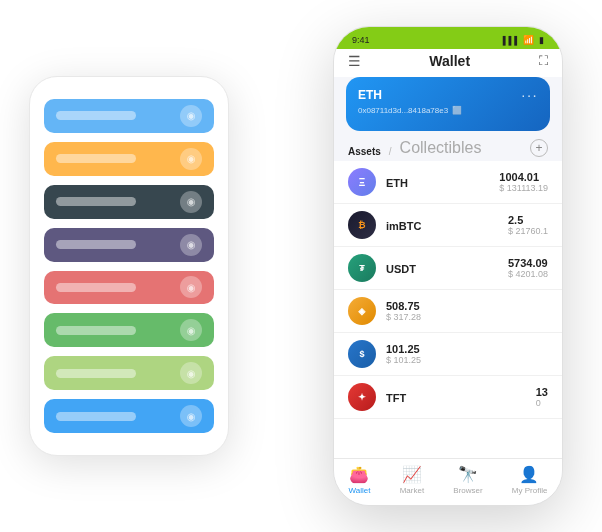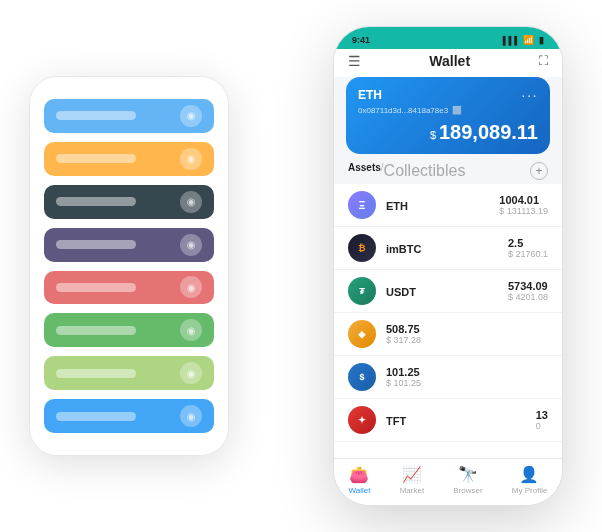--- a/index.html
+++ b/index.html
@@ -84,28 +84,28 @@
       border-radius: 36px;
       box-shadow: 0 16px 60px rgba(0,0,0,0.18);
       border: 1.5px solid #e0e0e0;
       overflow: hidden;
       z-index: 2;
       display: flex;
       flex-direction: column;
     }
 
     .phone-status-bar {
-      background: #14b8a6;
+      background: #84cc16;
       display: flex;
       justify-content: space-between;
       align-items: center;
       padding: 8px 18px 4px;
       font-size: 9px;
       color: #222;
-      font-weight: 700;
+      font-weight: 400;
       flex-shrink: 0;
       gap: 36px;
     }
 
     .status-right {
       display: flex;
       gap: 4px;
       align-items: center;
     }
 
@@ -201,22 +201,22 @@
       display: flex;
       justify-content: space-between;
       align-items: center;
       padding: 8px 14px 4px;
       flex-shrink: 0;
       background: #f5f6fa;
     }
 
     .assets-tabs {
       display: flex;
-      gap: 0;
-      align-items: flex-start;
+      gap: 8px;
+      align-items: flex-end;
     }
 
     .assets-tab-active {
       font-size: 10px;
       font-weight: 700;
       color: #222;
     }
 
     .assets-sep {
       color: #bbb;
@@ -431,23 +431,20 @@
     <div class="phone-content">
 
       <div class="eth-card">
         <div class="eth-card-top">
           <span class="eth-label">ETH</span>
           <span class="eth-dots">···</span>
         </div>
         <div class="eth-address">
           <span>0x08711d3d...8418a78e3</span>
           <span class="eth-copy-icon">⬜</span>
-        </div>
-        <div class="eth-balance">
-          <span class="eth-currency">$</span><span>189,089.11</span>
         </div>
       </div>
 
       <div class="assets-header">
         <div class="assets-tabs">
           <span class="assets-tab-active">Assets</span>
           <span class="assets-sep">/</span>
           <span class="assets-tab-inactive">Collectibles</span>
         </div>
         <div class="assets-add">+</div>

